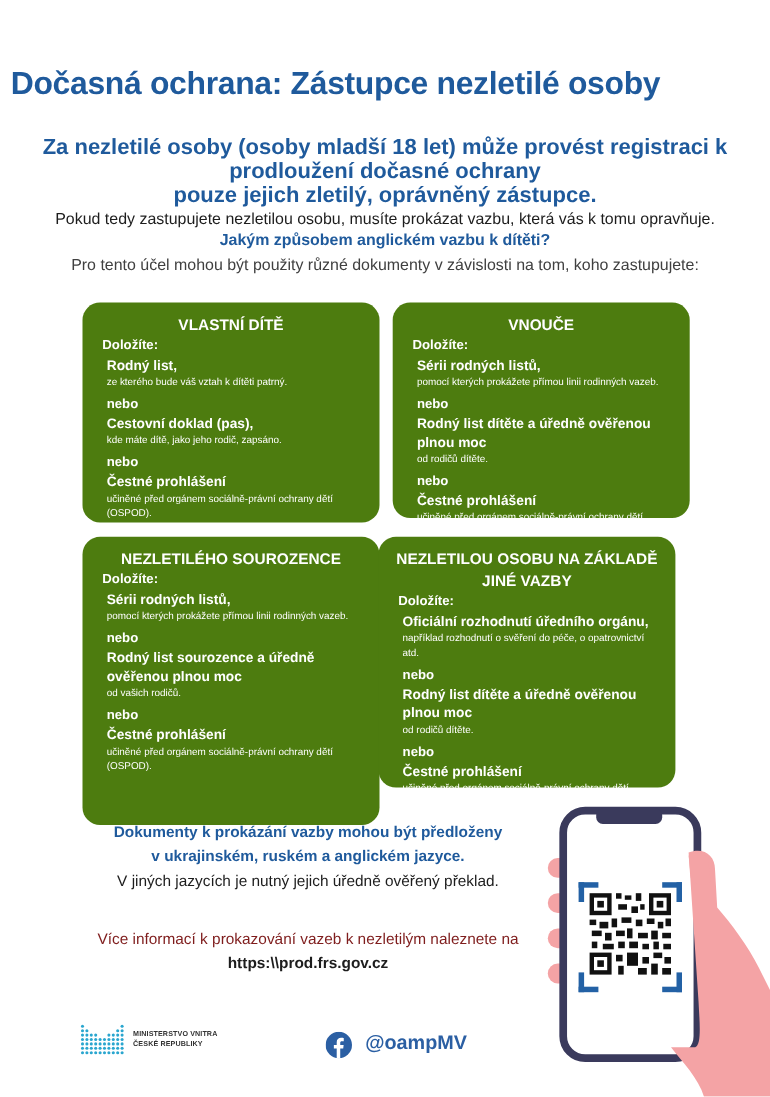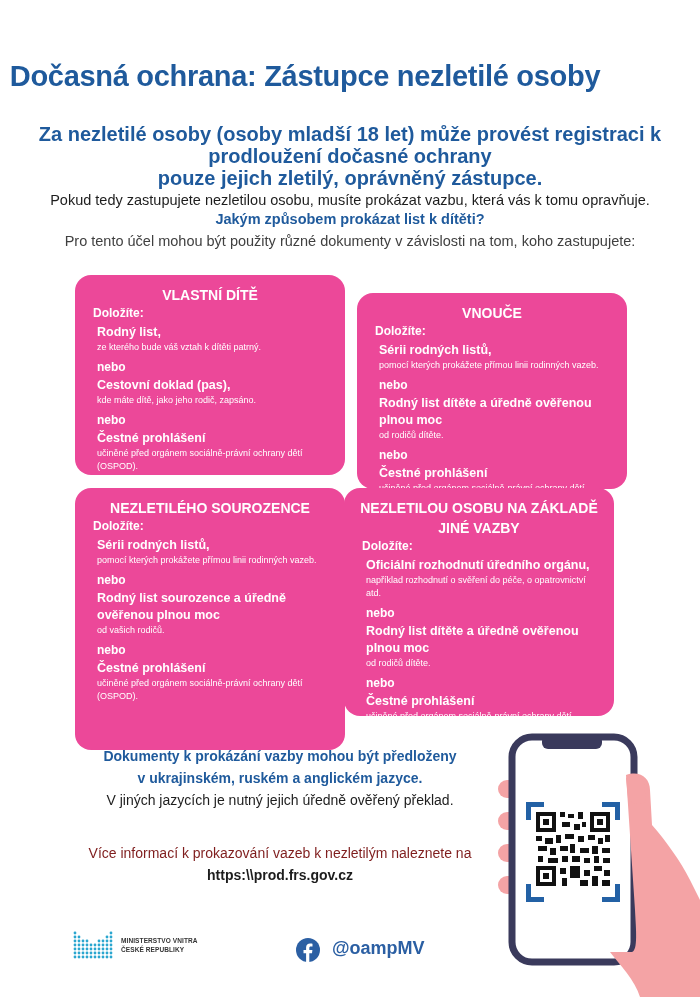--- a/index.html
+++ b/index.html
@@ -10,29 +10,29 @@
     font-size: 29px; font-weight: bold; color: #1f5a9c; letter-spacing: -0.3px; }
 
   .intro { position: absolute; top: 123px; left: 0; width: 700px; text-align: center; }
   .intro .lead { font-size: 20px; font-weight: bold; color: #1f5a9c; line-height: 22px; }
   .intro .plain { font-size: 14.5px; color: #1d1d1d; line-height: 22px; }
 
   .question { position: absolute; top: 208px; left: 0; width: 700px; text-align: center; }
   .question .q { font-size: 14.5px; font-weight: bold; color: #1f5a9c; line-height: 22px; }
   .question .plain { font-size: 14.5px; color: #404040; line-height: 22px; }
 
-  .box { position: absolute; background: #ec4899; border-radius: 16px; color: #ffffff; padding: 10px 12px 8px 22px; }
+  .box { position: absolute; background: #4d7c0f; border-radius: 16px; color: #ffffff; padding: 10px 12px 8px 22px; }
   .box h2 { text-align: center; font-size: 14px; font-weight: bold; line-height: 20px; margin-left: -10px; margin-bottom: 0px; }
   .box .dolozite { font-size: 12px; font-weight: bold; line-height: 16px; margin-left: -4px; margin-bottom: 3px; }
   .box .item-title { font-size: 12.5px; font-weight: bold; line-height: 17px; }
   .box .item-desc { font-size: 9px; line-height: 13px; margin-bottom: 5px; }
   .box .nebo { font-size: 12px; font-weight: bold; line-height: 16px; margin-bottom: 2px; }
 
   #box1 { left: 75px; top: 275px; width: 270px; height: 200px; }
-  #box2 { left: 357px; top: 293px; width: 270px; height: 196px; }
+  #box2 { left: 357px; top: 275px; width: 270px; height: 196px; }
   #box3 { left: 75px; top: 488px; width: 270px; height: 262px; }
   #box4 { left: 344px; top: 488px; width: 270px; height: 228px; }
 
   .docs { position: absolute; top: 745px; left: 60px; width: 440px; text-align: center; }
   .docs .lead { font-size: 14px; font-weight: bold; color: #1f5a9c; line-height: 22px; }
   .docs .plain { font-size: 14px; color: #1d1d1d; line-height: 22px; }
 
   .more { position: absolute; top: 842px; left: 60px; width: 440px; text-align: center; }
   .more .plain { font-size: 14px; color: #7f1d1d; line-height: 22px; }
   .more .link { font-size: 14px; font-weight: bold; color: #1d1d1d; line-height: 22px; text-decoration: none; }
@@ -50,21 +50,21 @@
 
 <h1 class="title">Dočasná ochrana: Zástupce nezletilé osoby</h1>
 
 <div class="intro">
   <div class="lead">Za nezletilé osoby (osoby mladší 18 let) může provést registraci k prodloužení dočasné ochrany</div>
   <div class="lead">pouze jejich zletilý, oprávněný zástupce.</div>
   <div class="plain">Pokud tedy zastupujete nezletilou osobu, musíte prokázat vazbu, která vás k tomu opravňuje.</div>
 </div>
 
 <div class="question">
-  <div class="q">Jakým způsobem prokázat list k dítěti?</div>
+  <div class="q">Jakým způsobem anglickém vazbu k dítěti?</div>
   <div class="plain">Pro tento účel mohou být použity různé dokumenty v závislosti na tom, koho zastupujete:</div>
 </div>
 
 <div class="box" id="box1">
   <h2>VLASTNÍ DÍTĚ</h2>
   <div class="dolozite">Doložíte:</div>
   <div class="item-title">Rodný list,</div>
   <div class="item-desc">ze kterého bude váš vztah k dítěti patrný.</div>
   <div class="nebo">nebo</div>
   <div class="item-title">Cestovní doklad (pas),</div>

